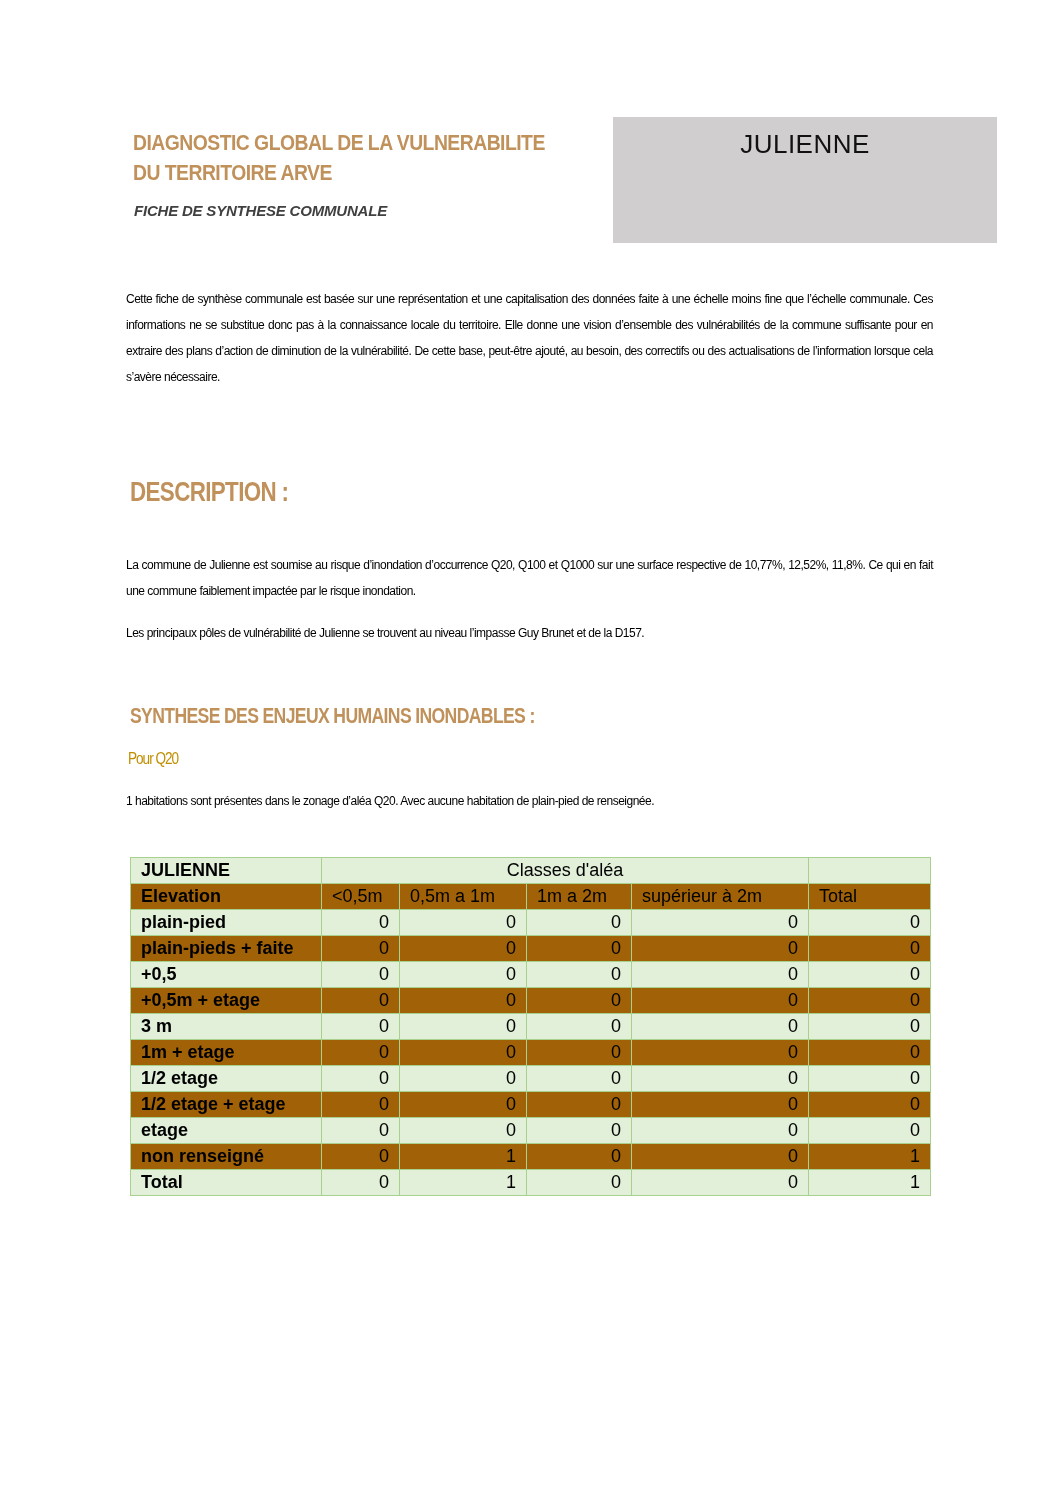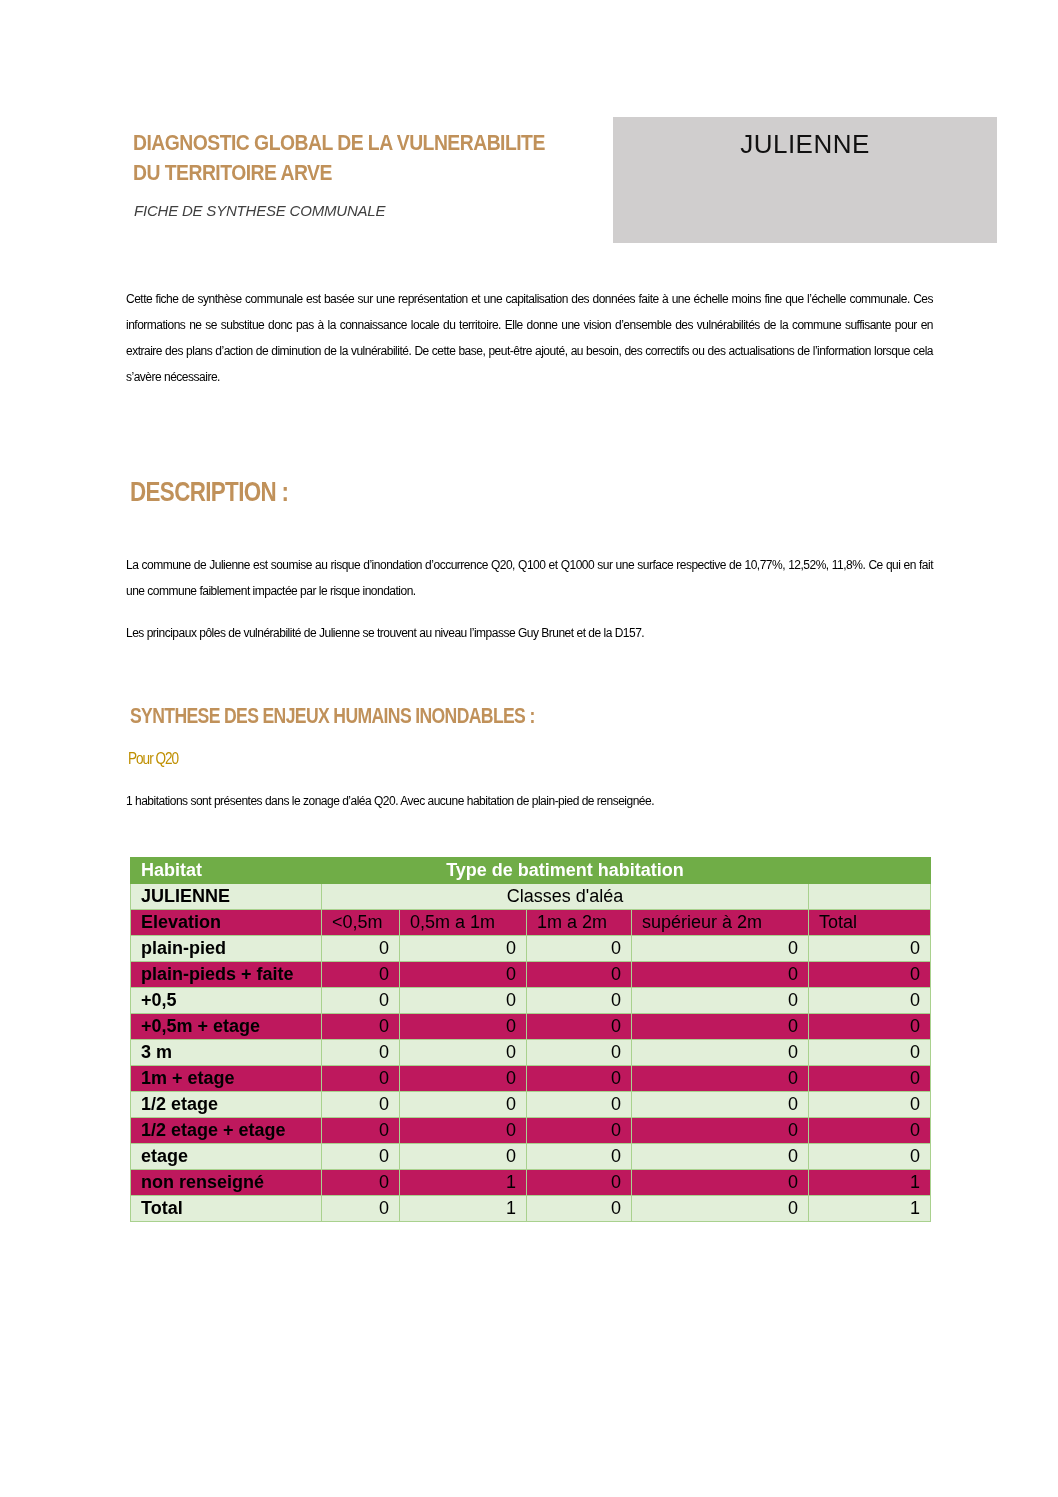--- a/index.html
+++ b/index.html
@@ -1,30 +1,30 @@
 <!DOCTYPE html>
 <html><head>
 <meta charset="utf-8">
 <style>
   html, body { margin:0; padding:0; background:#fff; }
   body { width:1058px; height:1497px; position:relative; overflow:hidden; font-family:"Liberation Sans", sans-serif; color:#000; }
   .title { position:absolute; left:133px; top:128px; font-family:"Liberation Sans Narrow","Liberation Sans", sans-serif; font-weight:bold; font-size:22px; line-height:30px; color:#c0915a; letter-spacing:-0.6px; transform:scaleX(0.88); transform-origin:left top; }
-  .subtitle { position:absolute; left:134px; top:202px; font-style:italic; font-weight:normal; font-size:15px; color:#404040; letter-spacing:-0.2px; }
+  .subtitle { position:absolute; left:134px; top:202px; font-style:italic; font-weight:bold; font-size:15px; color:#404040; letter-spacing:-0.2px; }
   .commune-box { position:absolute; left:613px; top:117px; width:384px; height:126px; background:#d0cece; }
   .commune-name { position:absolute; left:0; right:0; top:12px; text-align:center; font-size:26px; color:#111; letter-spacing:0.5px; }
   .para { position:absolute; left:126px; width:807px; font-size:12px; line-height:26px; text-align:justify; letter-spacing:-0.5px; }
   .h2 { position:absolute; left:130px; font-weight:bold; color:#c0915a; font-family:"Liberation Sans", sans-serif; transform-origin:left top; letter-spacing:-0.8px; }
   .h-desc { top:476px; font-size:28px; transform:scaleX(0.8); }
   .h-syn { top:703px; font-size:22px; transform:scaleX(0.8); }
   .sub-q { position:absolute; left:128px; top:750px; font-size:16px; color:#bf8f00; letter-spacing:-1.2px; transform:scaleX(0.85); transform-origin:left top; }
   table.hab { position:absolute; left:130px; top:857px; border-collapse:collapse; width:801px; font-size:18px; }
   table.hab td { border:1.5px solid #a9d18e; padding:0 10px; height:25px; line-height:25px; vertical-align:top; }
   table.hab tr.hdr td { background:#70ad47; color:#fff; font-weight:bold; border-color:#70ad47; }
   table.hab tr.g td { background:#e2efd9; }
-  table.hab tr.w td { background:#be185d;margin-top:12px; }
+  table.hab tr.w td { background:#a16207;margin-top:12px; }
   .lbl { font-weight:bold; }
   .num { text-align:right; }
   .ctr { text-align:center; }
 </style>
 </head>
 <body>
 
 <div class="title">
   <div>DIAGNOSTIC GLOBAL DE LA VULNERABILITE</div>
   <div>DU TERRITOIRE ARVE</div>
@@ -48,25 +48,20 @@
 <table class="hab">
   <colgroup>
     <col style="width:190px">
       <col style="width:78px">
       <col style="width:127px">
       <col style="width:105px">
       <col style="width:177px">
       <col style="width:122px">
   </colgroup>
   <tbody>
-      <tr class="hdr">
-    <td>Habitat</td>
-    <td colspan="4" class="ctr">Type de batiment habitation</td>
-    <td></td>
-  </tr>
   <tr class="g">
     <td class="lbl">JULIENNE</td>
     <td colspan="4" class="ctr">Classes d'aléa</td>
     <td></td>
   </tr>
   <tr class="w">
     <td class="lbl">Elevation</td>
     <td>&lt;0,5m</td>
     <td>0,5m a 1m</td>
     <td>1m a 2m</td>

